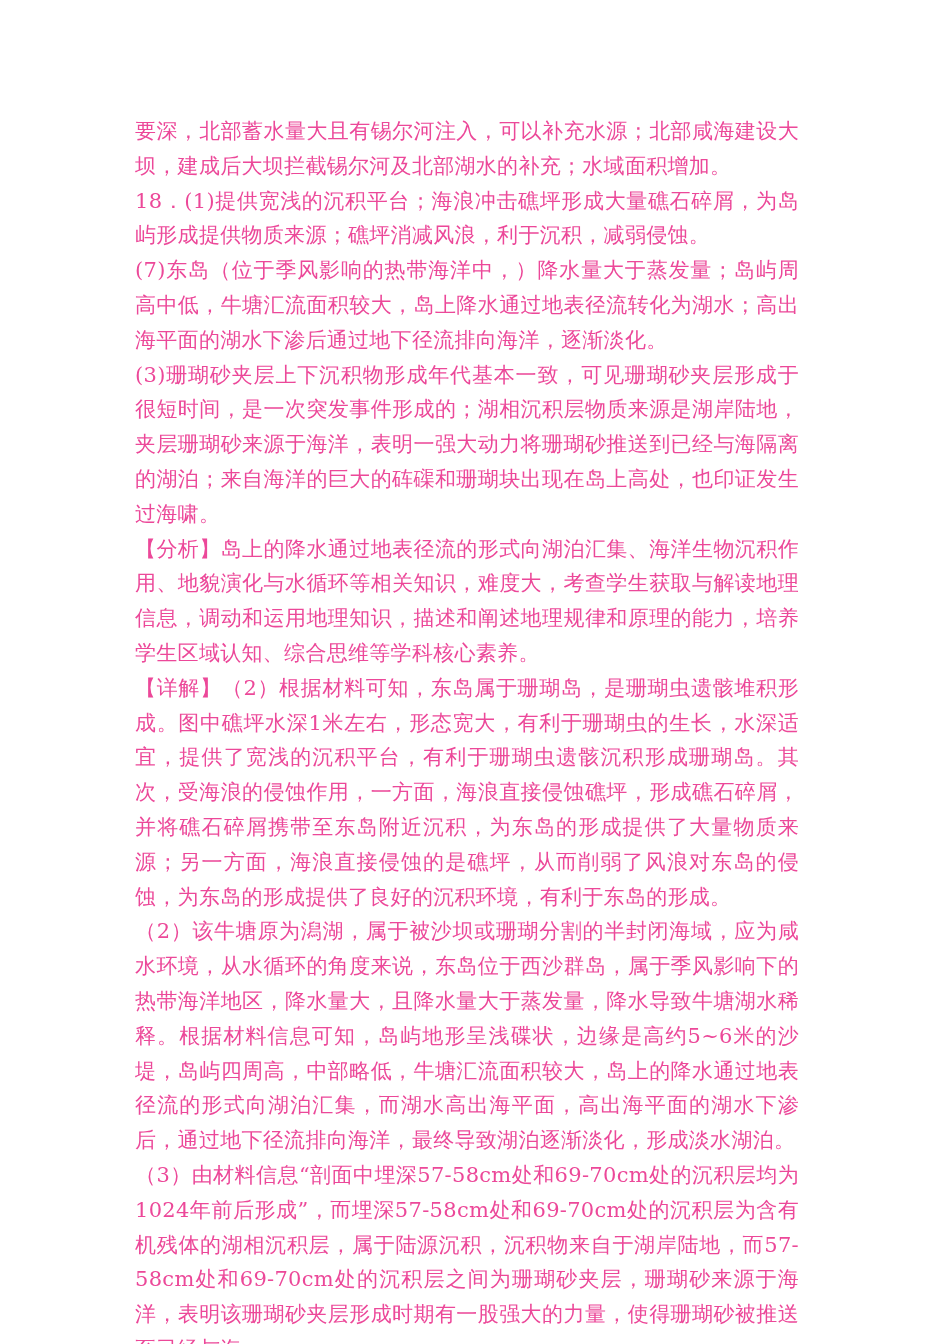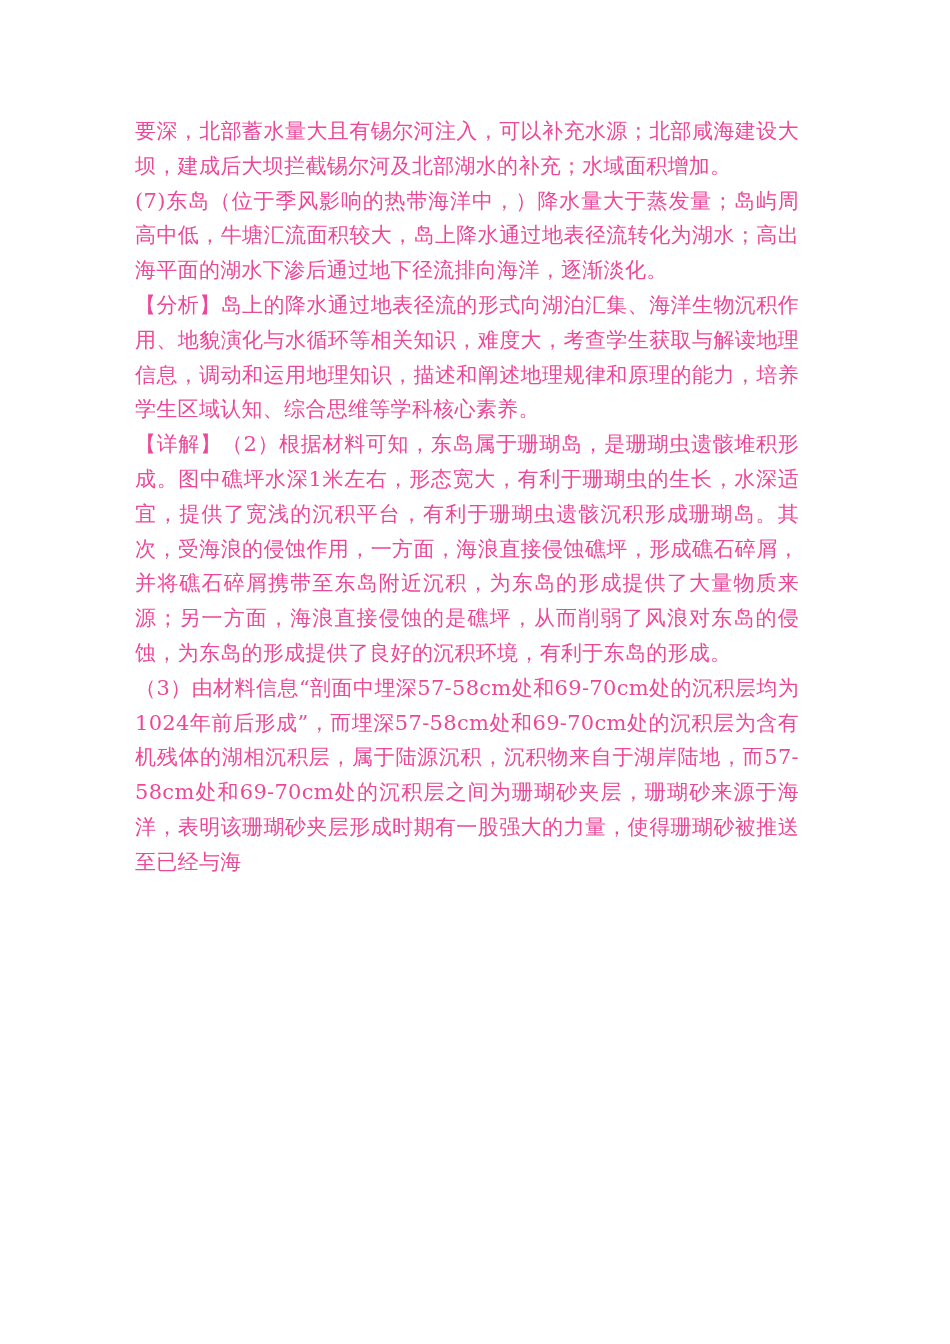--- a/index.html
+++ b/index.html
@@ -29,17 +29,20 @@
       text-align: justify;
       text-justify: inter-character;
       letter-spacing: 0.3px;
     }
   </style>
 </head>
 <body>
 
 <div class="page">
   <p class="para">要深，北部蓄水量大且有锡尔河注入，可以补充水源；北部咸海建设大坝，建成后大坝拦截锡尔河及北部湖水的补充；水域面积增加。</p>
+  <p class="para">18．(1)提供宽浅的沉积平台；海浪冲击礁坪形成大量礁石碎屑，为岛屿形成提供物质来源；礁坪消减风浪，利于沉积，减弱侵蚀。</p>
   <p class="para">(7)东岛（位于季风影响的热带海洋中，）降水量大于蒸发量；岛屿周高中低，牛塘汇流面积较大，岛上降水通过地表径流转化为湖水；高出海平面的湖水下渗后通过地下径流排向海洋，逐渐淡化。</p>
+  <p class="para">(3)珊瑚砂夹层上下沉积物形成年代基本一致，可见珊瑚砂夹层形成于很短时间，是一次突发事件形成的；湖相沉积层物质来源是湖岸陆地，夹层珊瑚砂来源于海洋，表明一强大动力将珊瑚砂推送到已经与海隔离的湖泊；来自海洋的巨大的砗磲和珊瑚块出现在岛上高处，也印证发生过海啸。</p>
   <p class="para">【分析】岛上的降水通过地表径流的形式向湖泊汇集、海洋生物沉积作用、地貌演化与水循环等相关知识，难度大，考查学生获取与解读地理信息，调动和运用地理知识，描述和阐述地理规律和原理的能力，培养学生区域认知、综合思维等学科核心素养。</p>
   <p class="para">【详解】（2）根据材料可知，东岛属于珊瑚岛，是珊瑚虫遗骸堆积形成。图中礁坪水深1米左右，形态宽大，有利于珊瑚虫的生长，水深适宜，提供了宽浅的沉积平台，有利于珊瑚虫遗骸沉积形成珊瑚岛。其次，受海浪的侵蚀作用，一方面，海浪直接侵蚀礁坪，形成礁石碎屑，并将礁石碎屑携带至东岛附近沉积，为东岛的形成提供了大量物质来源；另一方面，海浪直接侵蚀的是礁坪，从而削弱了风浪对东岛的侵蚀，为东岛的形成提供了良好的沉积环境，有利于东岛的形成。</p>
+  <p class="para">（2）该牛塘原为潟湖，属于被沙坝或珊瑚分割的半封闭海域，应为咸水环境，从水循环的角度来说，东岛位于西沙群岛，属于季风影响下的热带海洋地区，降水量大，且降水量大于蒸发量，降水导致牛塘湖水稀释。根据材料信息可知，岛屿地形呈浅碟状，边缘是高约5~6米的沙堤，岛屿四周高，中部略低，牛塘汇流面积较大，岛上的降水通过地表径流的形式向湖泊汇集，而湖水高出海平面，高出海平面的湖水下渗后，通过地下径流排向海洋，最终导致湖泊逐渐淡化，形成淡水湖泊。</p>
   <p class="para">（3）由材料信息“剖面中埋深57-58cm处和69-70cm处的沉积层均为1024年前后形成”，而埋深57-58cm处和69-70cm处的沉积层为含有机残体的湖相沉积层，属于陆源沉积，沉积物来自于湖岸陆地，而57-58cm处和69-70cm处的沉积层之间为珊瑚砂夹层，珊瑚砂来源于海洋，表明该珊瑚砂夹层形成时期有一股强大的力量，使得珊瑚砂被推送至已经与海</p>
 </div>
 
 </body></html>

